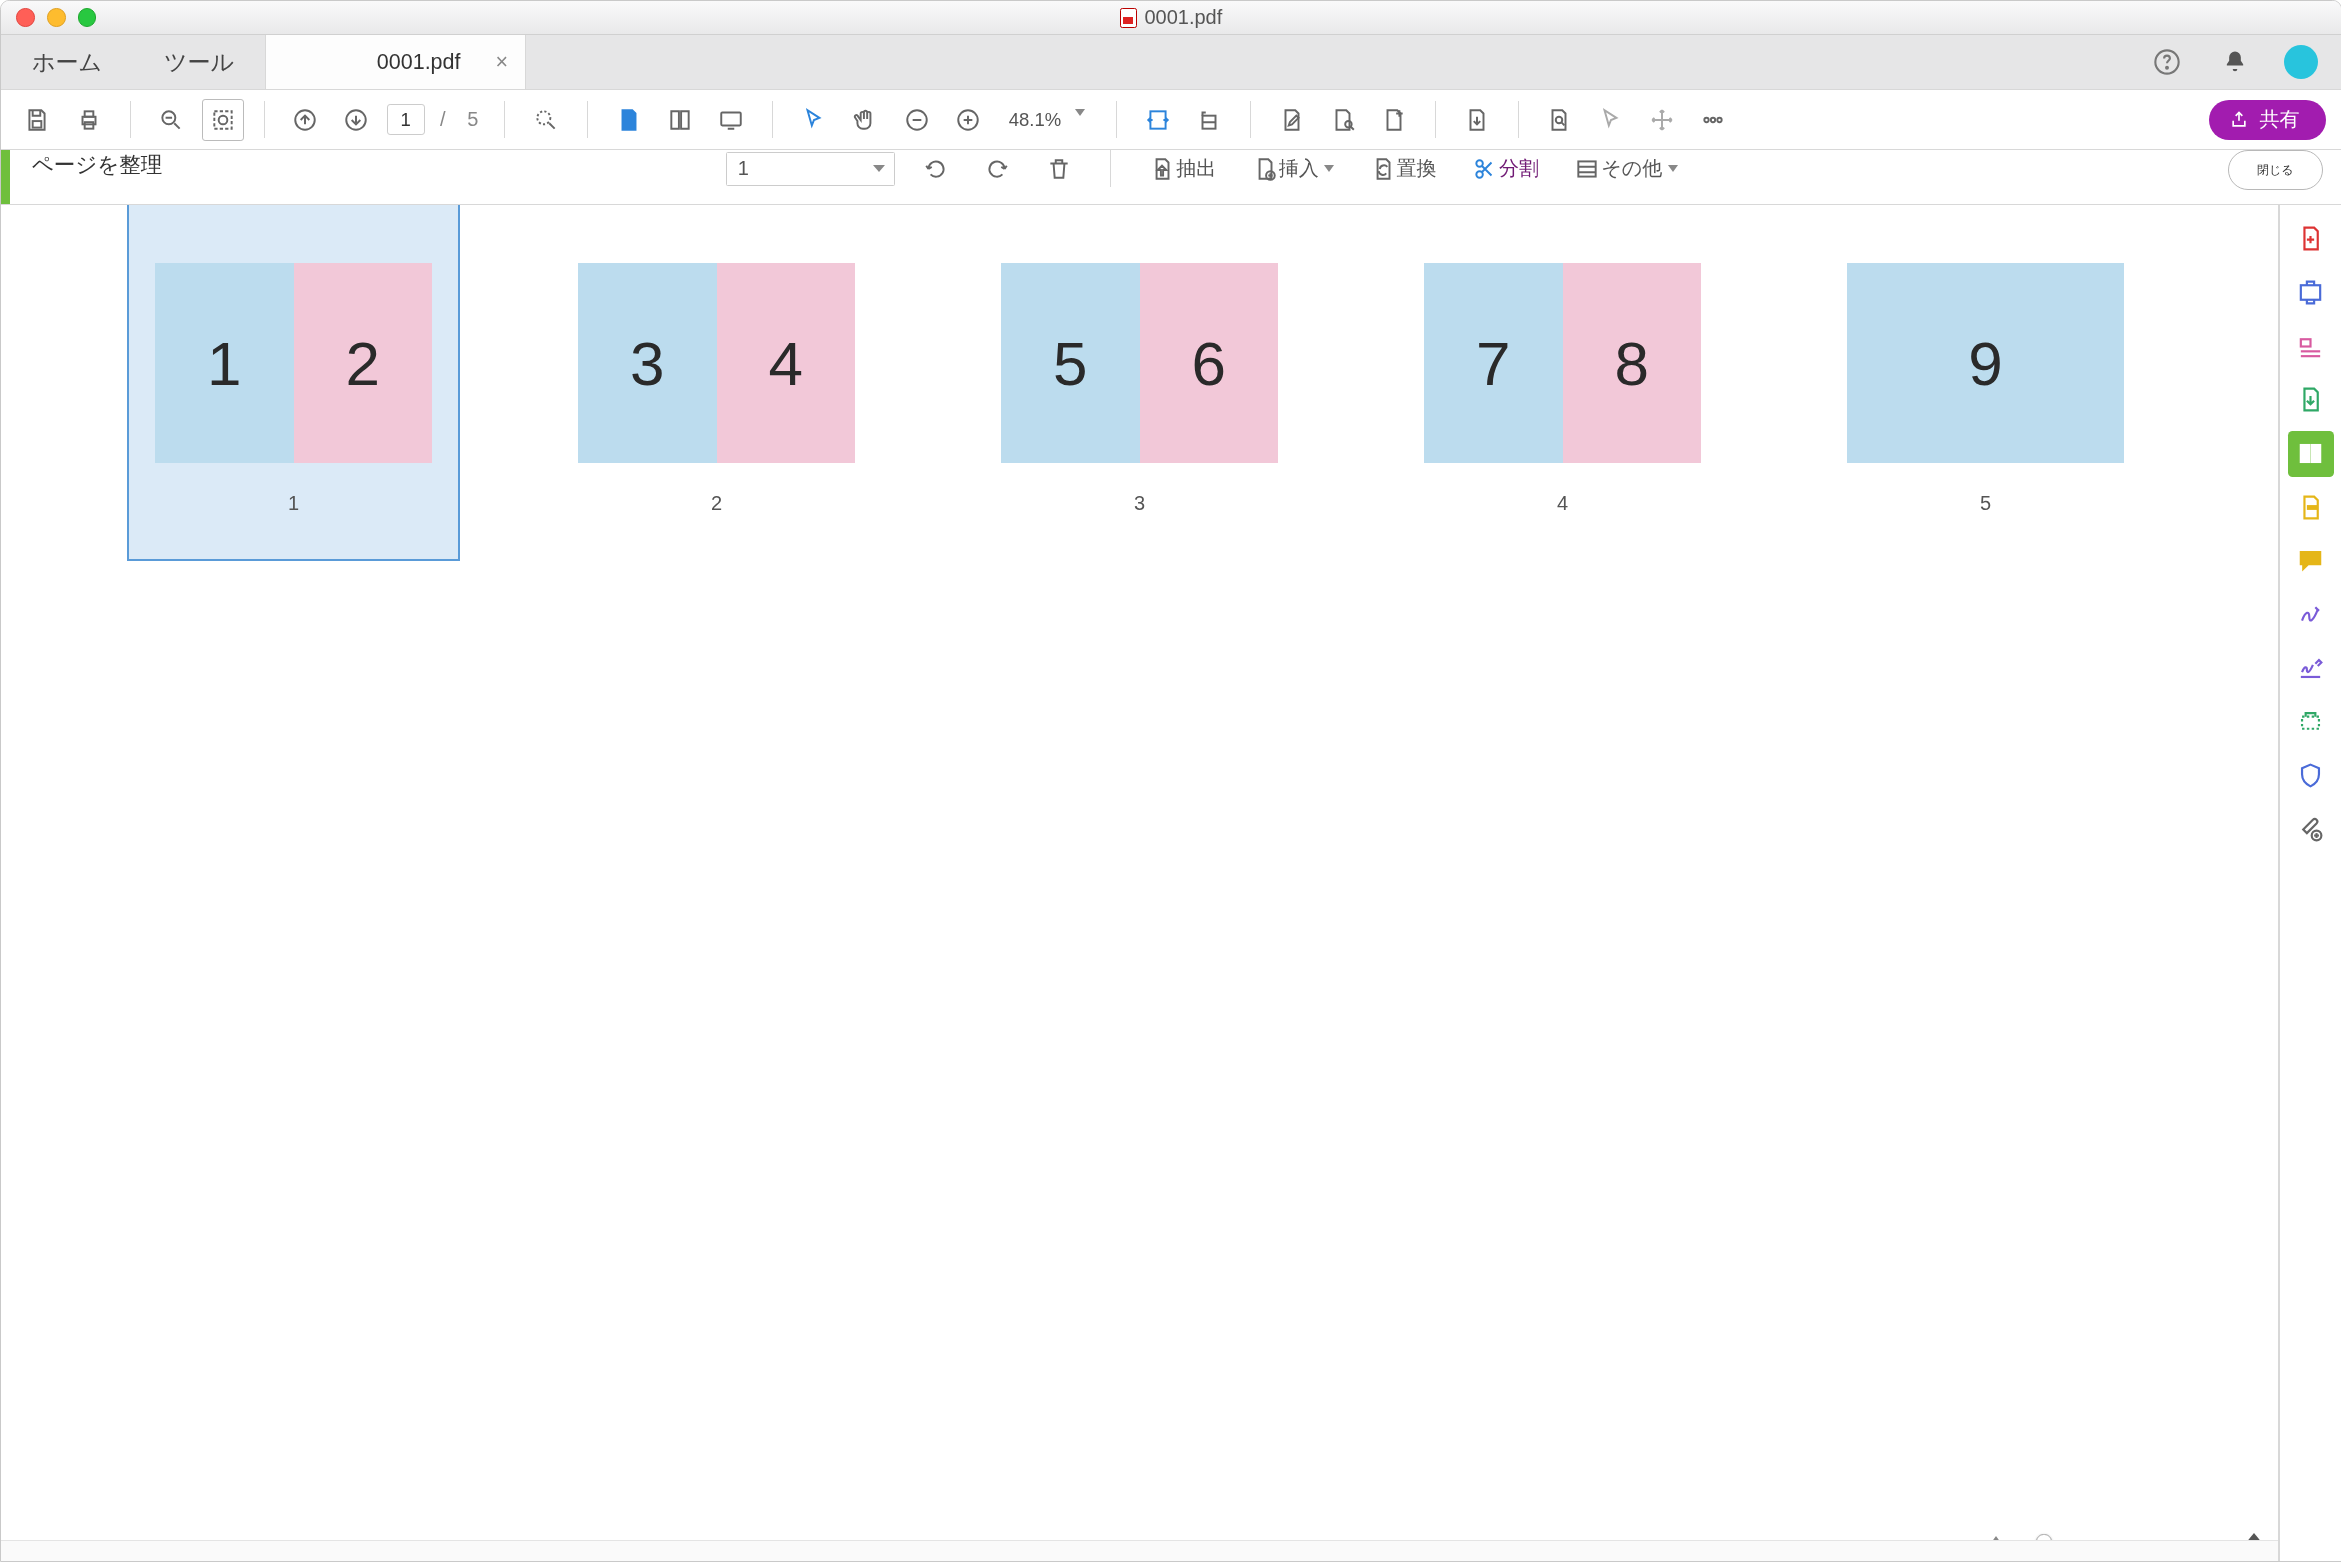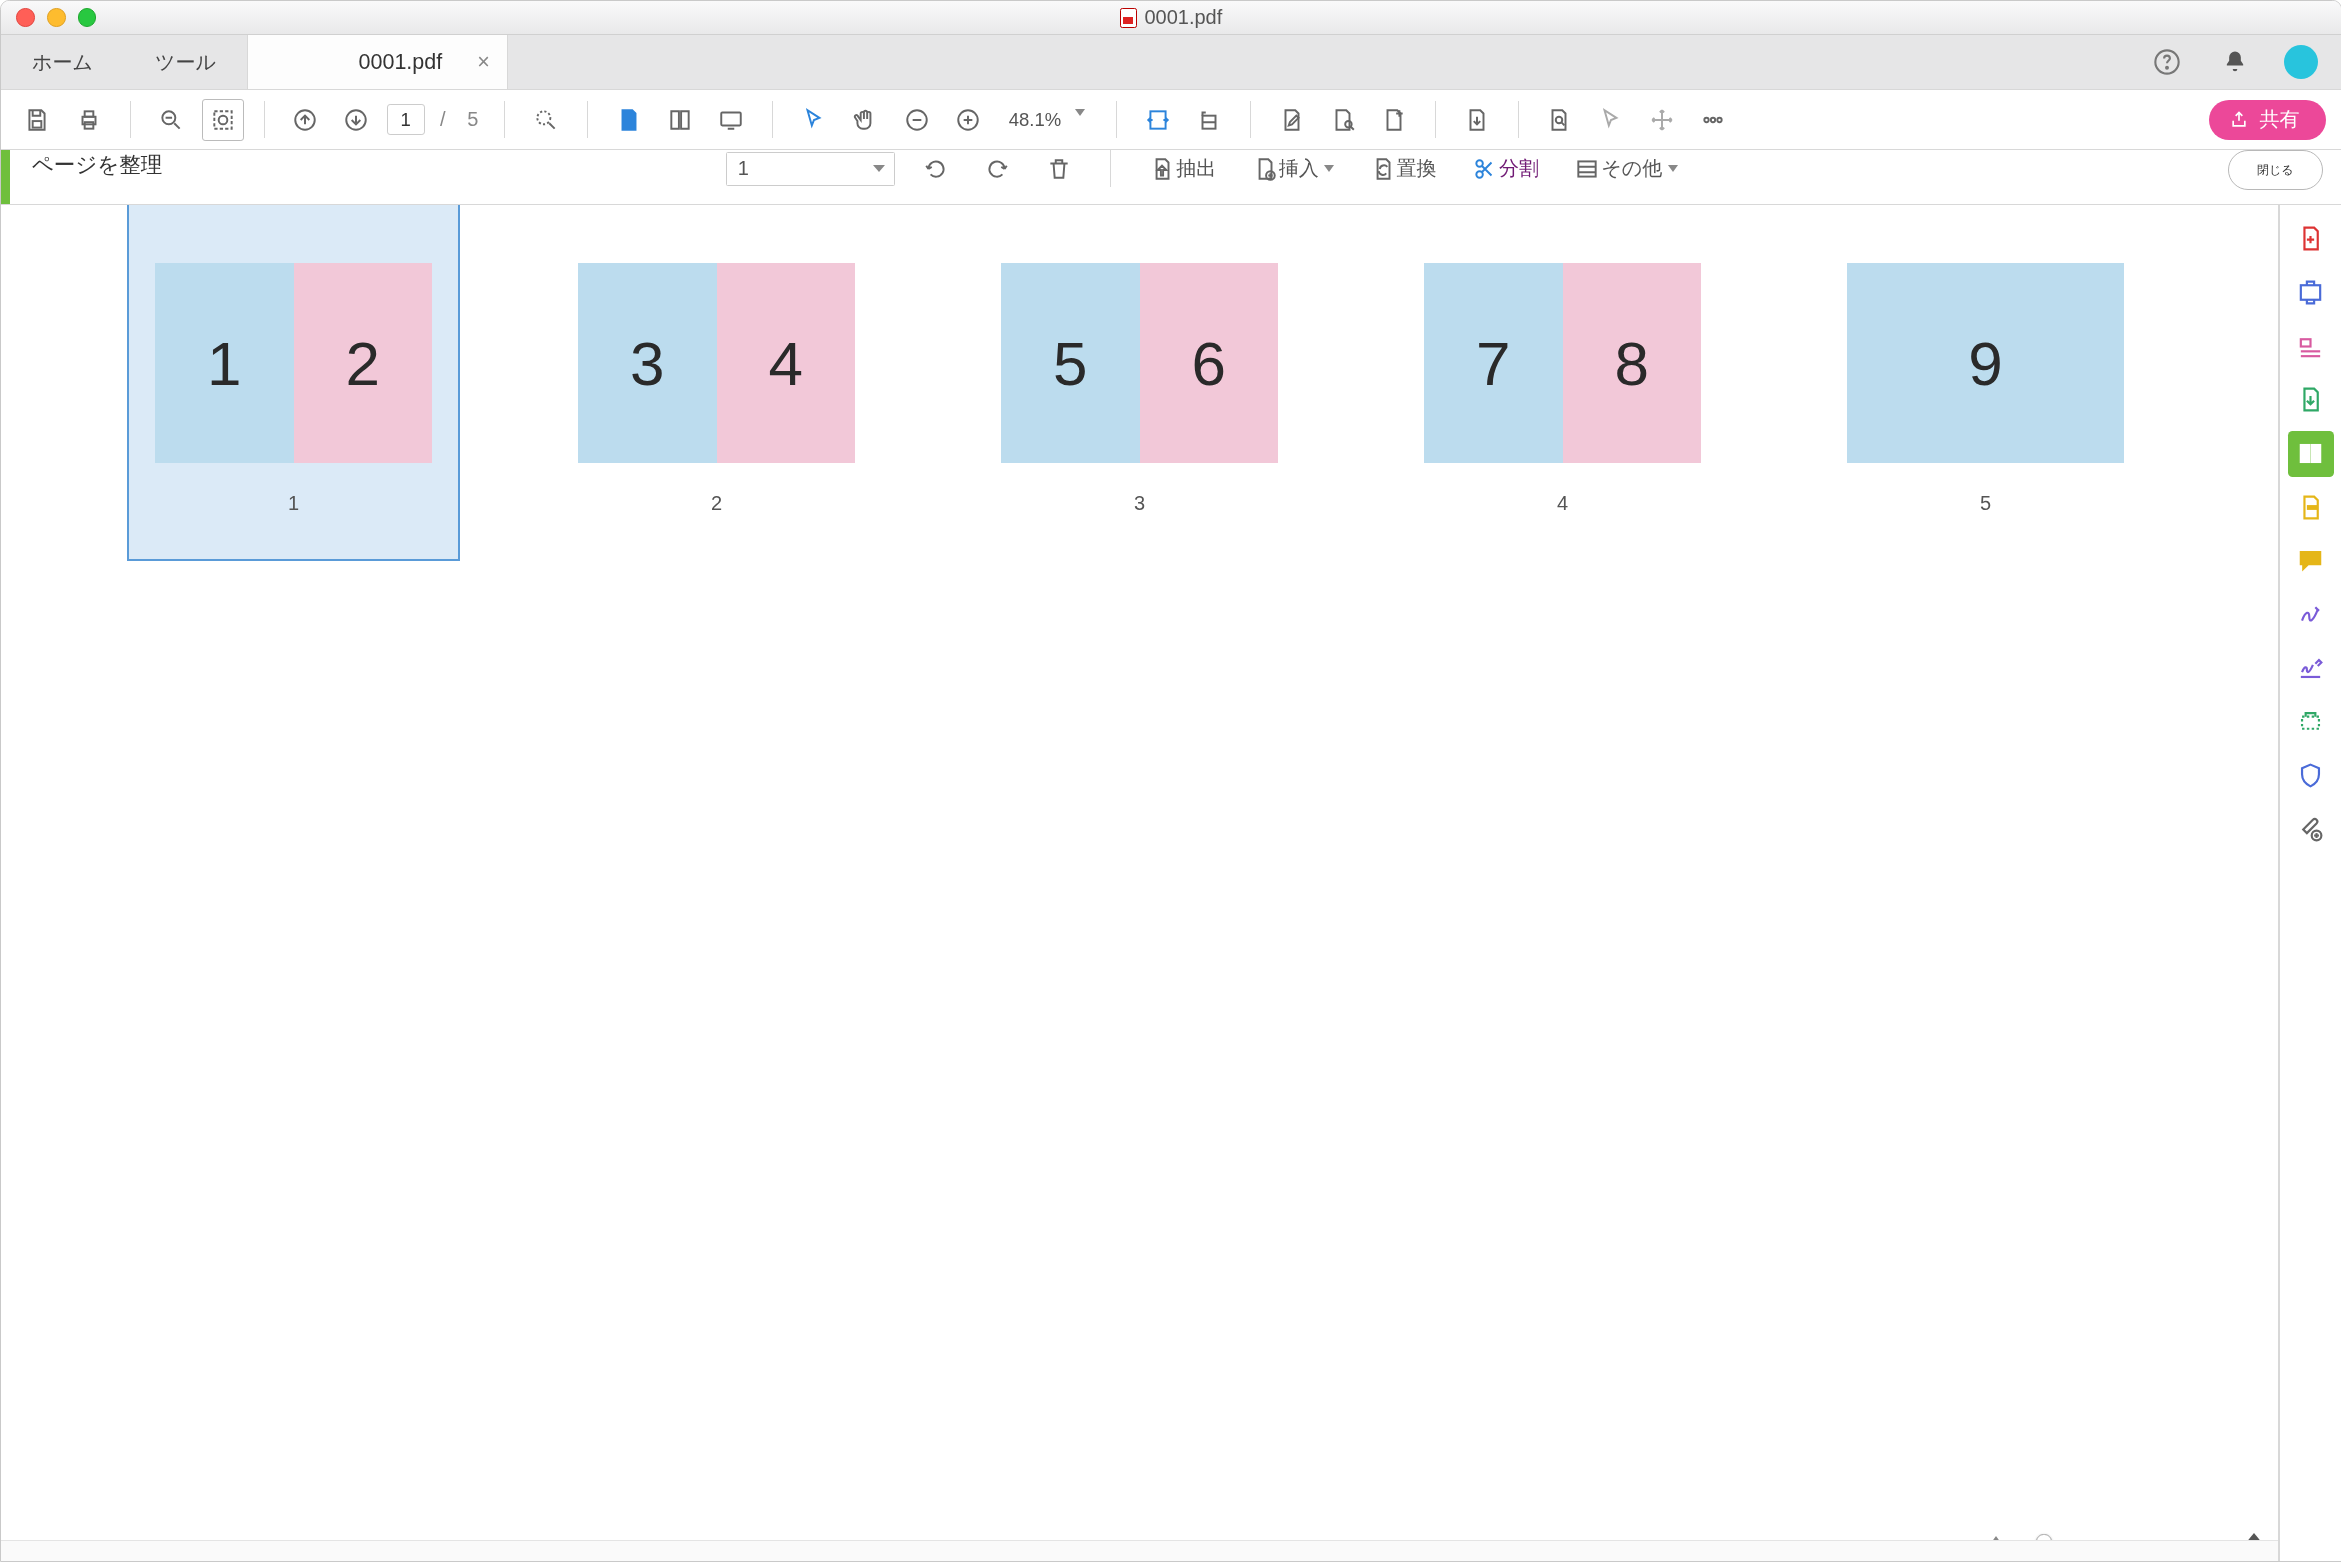--- a/index.html
+++ b/index.html
@@ -27,40 +27,40 @@
   .tbtn{width:18.5px;height:18.5px;border-radius:50%}
   .tbtn.red{background:#ff5f57;border:0.8px solid #e14640}
   .tbtn.yellow{background:#febc2e;border:0.8px solid #dfa023}
   .tbtn.green{background:#28c840;border:0.8px solid #1fa72f}
   .title{position:absolute;left:0;right:0;text-align:center;font-size:20px;color:#555;pointer-events:none;display:flex;justify-content:center;align-items:center;gap:7.7px}
   .title .pdfglyph{width:17px;height:20px;background:#fff;border:0.8px solid #b00;border-radius:2.3px;position:relative;display:inline-block}
   .title .pdfglyph::after{content:"";position:absolute;bottom:2.3px;left:2.3px;right:2.3px;height:7px;background:#d22}
 
   
   .tabstrip{height:55px;background:var(--tabstrip);display:flex;align-items:stretch;border-bottom:0.8px solid var(--border)}
-  .tabstrip .navtab{padding:0 31px;display:flex;align-items:center;color:#444;cursor:pointer;font-size:20px}
+  .tabstrip .navtab{padding:0 31px;display:flex;align-items:center;color:#444;cursor:pointer;font-size:23px}
   .tabstrip .doctab{background:var(--tab-active);border-left:0.8px solid var(--border);border-right:0.8px solid var(--border);display:flex;align-items:center;padding:0 23px 0 69px;gap:46px;font-size:21.5px;color:#333;position:relative;min-width:261px;justify-content:center}
   .tabstrip .doctab .close{position:absolute;right:17px;color:#888;font-size:21.5px}
   .tabstrip .spacer{flex:1}
   .tabstrip .right{display:flex;align-items:center;gap:31px;padding-right:23px}
   .iconbtn{width:37px;height:37px;display:flex;align-items:center;justify-content:center;color:#555;border-radius:4.6px;cursor:pointer}
   .avatar{width:34px;height:34px;border-radius:50%;background:#28c4dd}
 
   
   .toolbar{height:60px;background:var(--toolbar-bg);border-bottom:0.8px solid var(--border);display:flex;align-items:center;padding:0 15.4px;gap:9.2px}
   .tb{width:42px;height:42px;display:flex;align-items:center;justify-content:center;color:#555;border-radius:4.6px;cursor:pointer;position:relative}
   .tb svg{width:26px;height:26px;stroke:#666;fill:none;stroke-width:1.8}
   .tb.active svg{stroke:#2c84db;fill:none}
   .tb.fillblue svg{fill:#2c84db;stroke:#2c84db}
   .vsep{width:0.8px;height:37px;background:var(--border);margin:0 10.8px}
   .pginput{width:38px;height:31px;border:0.8px solid #ccc;border-radius:3.1px;text-align:center;font-size:18.5px;color:#333}
   .pglabel{color:#888;font-size:20px;margin:0 6.2px}
   .zoom{display:flex;gap:6.2px;padding:0 10.8px;border:0;color:#555;font-size:18.5px}
   .zoom .drop{width:0;height:0;border-left:5.4px solid transparent;border-right:5.4px solid transparent;border-top:7px solid #888;margin-left:7.7px}
-  .sharebtn{margin-left:auto;height:40px;background:#ec4899;color:#fff;border-radius:20px;padding:0 26px 0 20px;display:flex;align-items:center;gap:10.8px;font-size:20px;cursor:pointer;font-weight:500}
+  .sharebtn{margin-left:auto;height:40px;background:#a21caf;color:#fff;border-radius:20px;padding:0 26px 0 20px;display:flex;align-items:center;gap:10.8px;font-size:20px;cursor:pointer;font-weight:500}
   .sharebtn svg{width:20px;height:20px;stroke:#fff;fill:none;stroke-width:2}
 
   
   .orgbar{height:55px;border-bottom:0.8px solid var(--border);display:flex;align-items:flex-start;padding-right:18.5px;background:#fff}
   .orgbar .greendash{width:9.2px;align-self:stretch;background:var(--green)}
   .orgbar .lbl{padding:0 21.5px;font-size:21.5px;font-weight:500;color:#333}
   .orgbar .center{flex:1;display:flex;align-items:center;justify-content:center;gap:20px}
   .orgbar .pgsel{width:169px;height:34px;border:0.8px solid #ccc;border-bottom:1.5px solid #ccc;border-radius:1.5px;display:flex;align-items:center;padding:0 10.8px;color:#555;font-size:20px;position:relative;background:#fff}
   .orgbar .pgsel .caret{position:absolute;right:9.2px;width:0;height:0;border-left:6.2px solid transparent;border-right:6.2px solid transparent;border-top:7.7px solid #888}
   .orgbar .ob{display:flex;align-items:center;gap:1px;color:#555;font-size:20px;padding:4.6px 7.7px;border-radius:4.6px;cursor:pointer}

